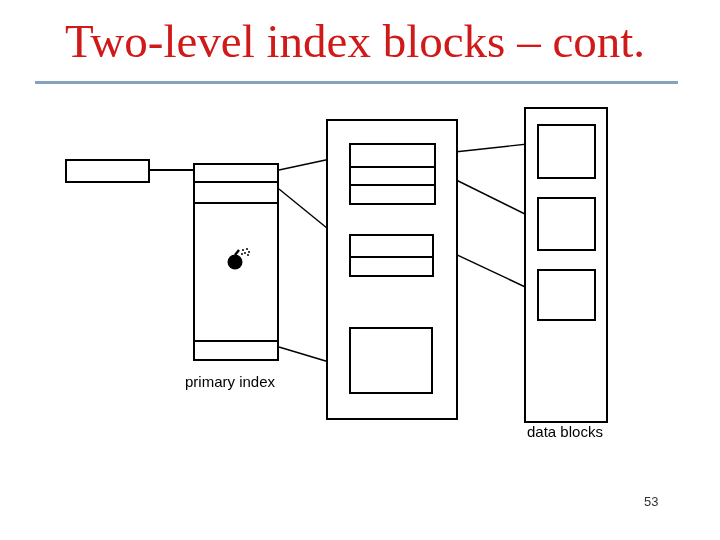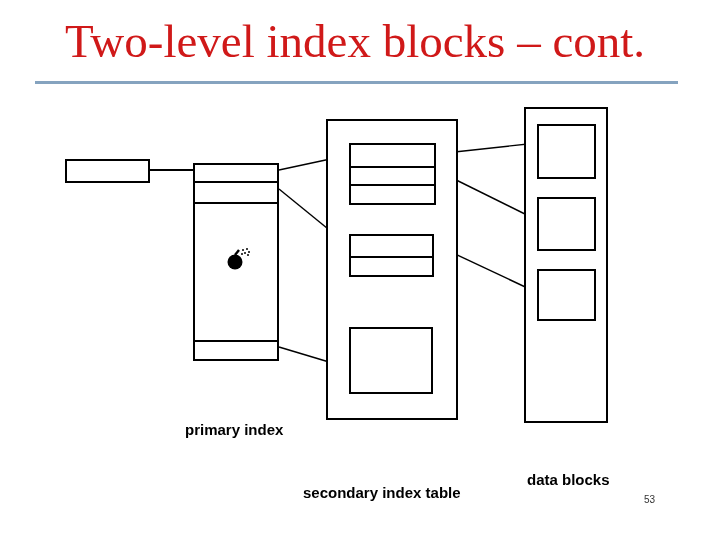--- a/index.html
+++ b/index.html
@@ -39,34 +39,33 @@
     left:0;right:0;height:2px;
     background:#000000;
   }
   .lines-layer{
     position:absolute;left:0;top:0;width:720px;height:540px;
     pointer-events:none;
   }
   .diagram-label{
     position:absolute;
     font-family:"Liberation Sans", sans-serif;
-    font-weight:bold;
+    font-weight:normal;
     font-size:15px;
     color:#000000;
     white-space:nowrap;
-    margin-top:48px;
   }
   .label-primary{left:185px;top:373px;}
   .label-secondary{left:303px;top:436px;}
   .label-data{left:527px;top:423px;}
   .page-number{
     position:absolute;
     left:644px;top:494px;
     font-family:"Liberation Sans", sans-serif;
-    font-size:10px;
+    font-size:13px;
     color:#333333;
   }
   .bomb{
     position:absolute;
     left:226px;top:246px;
     width:28px;height:26px;
   }
 </style>
 </head>
 <body>
@@ -122,18 +121,17 @@
 
   <div class="box" style="left:349px;top:327px;width:84px;height:67px;"></div>
 
   <div class="box" style="left:524px;top:107px;width:84px;height:316px;"></div>
 
   <div class="box" style="left:537px;top:124px;width:59px;height:55px;"></div>
   <div class="box" style="left:537px;top:197px;width:59px;height:54px;"></div>
   <div class="box" style="left:537px;top:269px;width:59px;height:52px;"></div>
 
   <div class="diagram-label label-primary">primary index</div>
-  <div class="diagram-label label-secondary">secondary index table</div>
   <div class="diagram-label label-data">data blocks</div>
 
   <div class="page-number">53</div>
 
 </div>
 
 </body></html>

